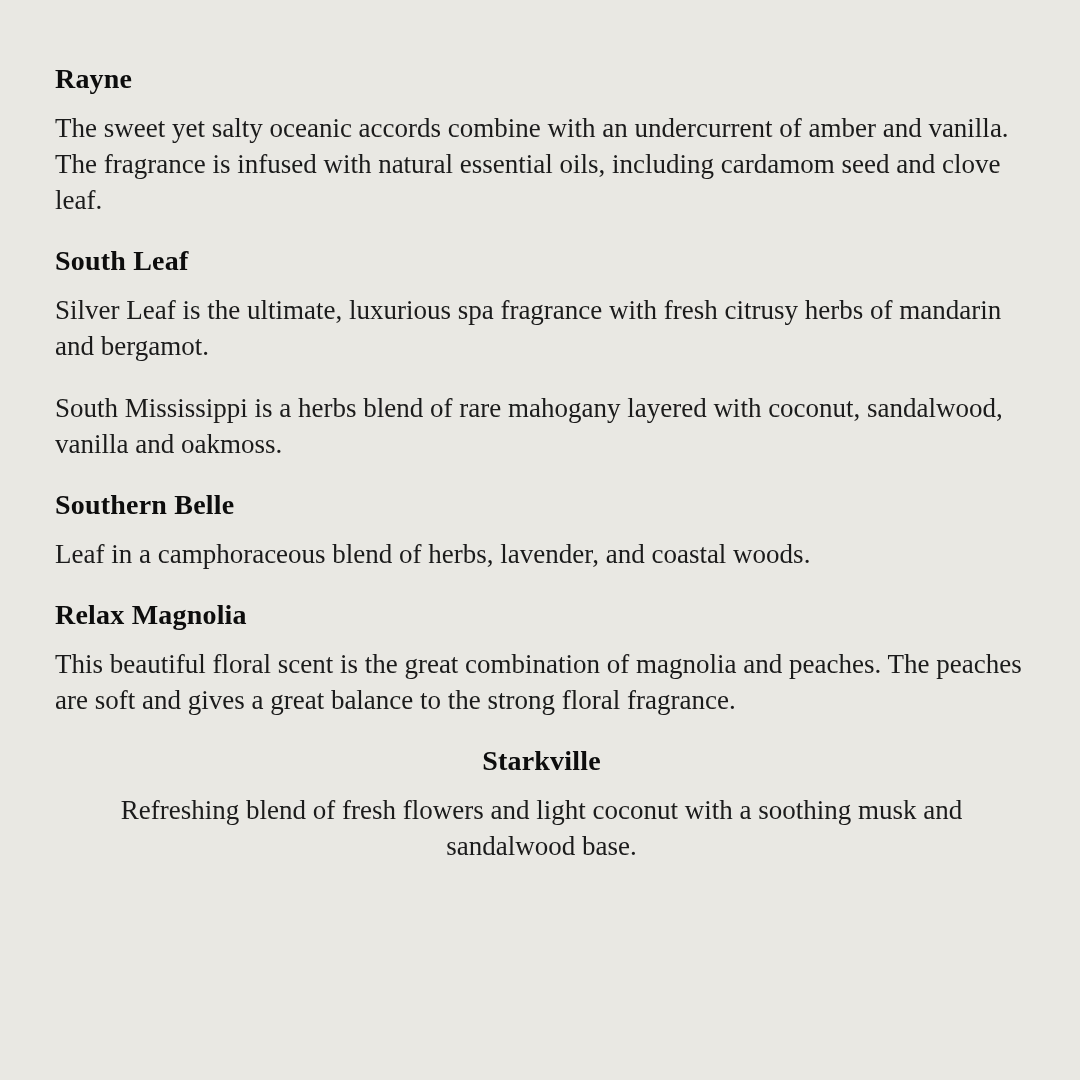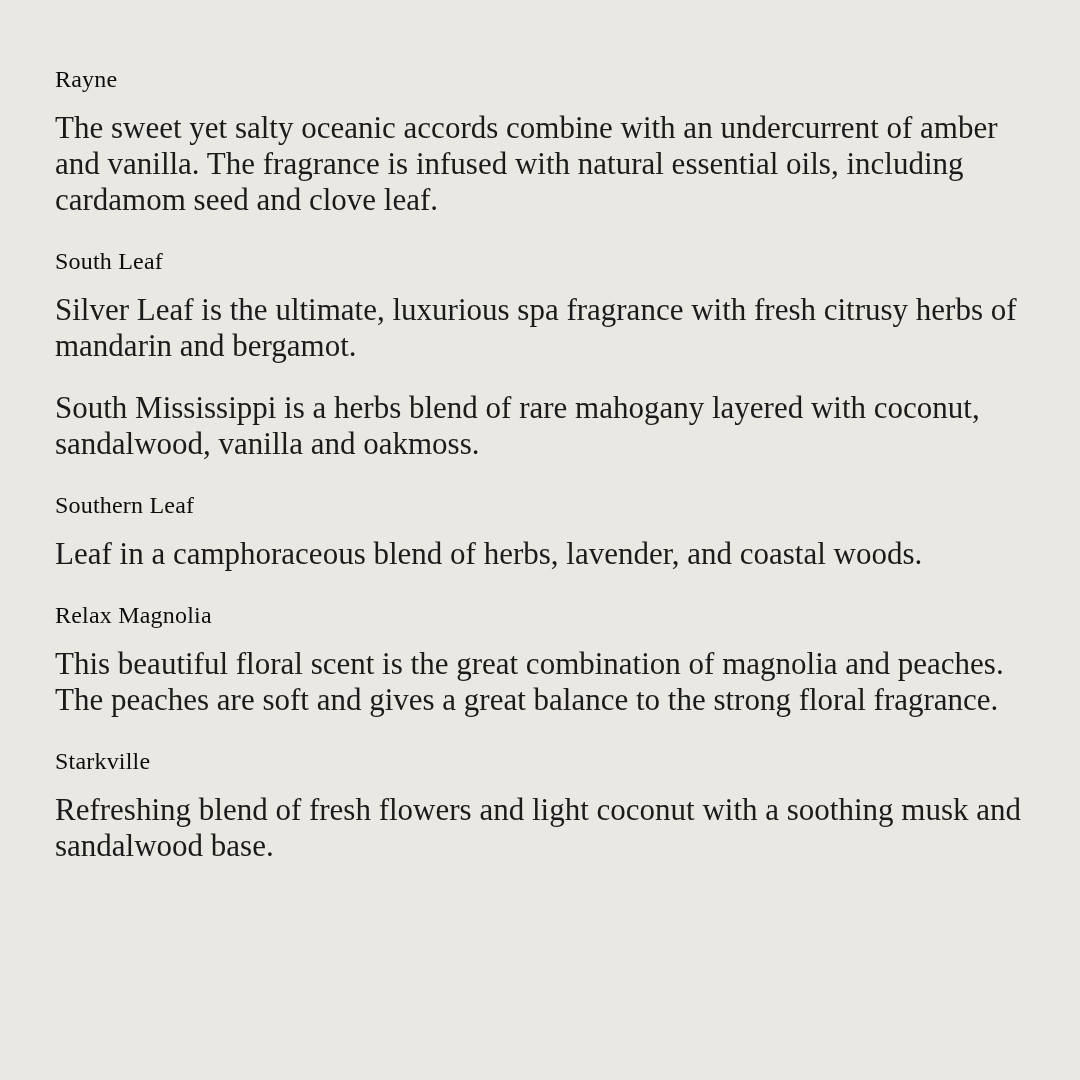--- a/index.html
+++ b/index.html
@@ -10,31 +10,31 @@
     overflow: hidden;
   }
   .page {
     width: 1080px;
     height: 1080px;
     padding: 62px 52px 0 55px;
   }
   .fragrance-section { margin-bottom: 26px; }
   .gap-22 { margin-top: 22px; }
   .gap-26 { margin-top: 26px; }
-  .gap-16 { margin-top: 16px; }
+  .gap-16 { margin-top: 16px; text-align: center; }
   .fragrance-name {
-    font-size: 24px;
+    font-size: 28px;
     line-height: 34px;
-    font-weight: normal;
+    font-weight: bold;
     color: #0d0d0d;
     letter-spacing: 0.2px;
     margin-bottom: 14px;
   }
   .fragrance-description {
-    font-size: 31px;
+    font-size: 27px;
     line-height: 36px;
     font-weight: normal;
     color: #1b1b1b;
     max-width: 975px;
   }
 </style>
 </head>
 <body>
 
 <div class="page">
@@ -47,21 +47,21 @@
   <section class="fragrance-section">
     <h2 class="fragrance-name">South Leaf</h2>
     <p class="fragrance-description">Silver Leaf is the ultimate, luxurious spa fragrance with fresh citrusy herbs of mandarin and bergamot.</p>
   </section>
 
   <section class="fragrance-section gap-22">
     <p class="fragrance-description">South Mississippi is a herbs blend of rare mahogany layered with coconut, sandalwood, vanilla and oakmoss.</p>
   </section>
 
   <section class="fragrance-section gap-26">
-    <h2 class="fragrance-name">Southern Leaf</h2>
+    <h2 class="fragrance-name">Southern Belle</h2>
     <p class="fragrance-description">Leaf in a camphoraceous blend of herbs, lavender, and coastal woods.</p>
   </section>
 
   <section class="fragrance-section">
     <h2 class="fragrance-name">Relax Magnolia</h2>
     <p class="fragrance-description">This beautiful floral scent is the great combination of magnolia and peaches. The peaches are soft and gives a great balance to the strong floral fragrance.</p>
   </section>
 
   <section class="fragrance-section gap-16">
     <h2 class="fragrance-name">Starkville</h2>

